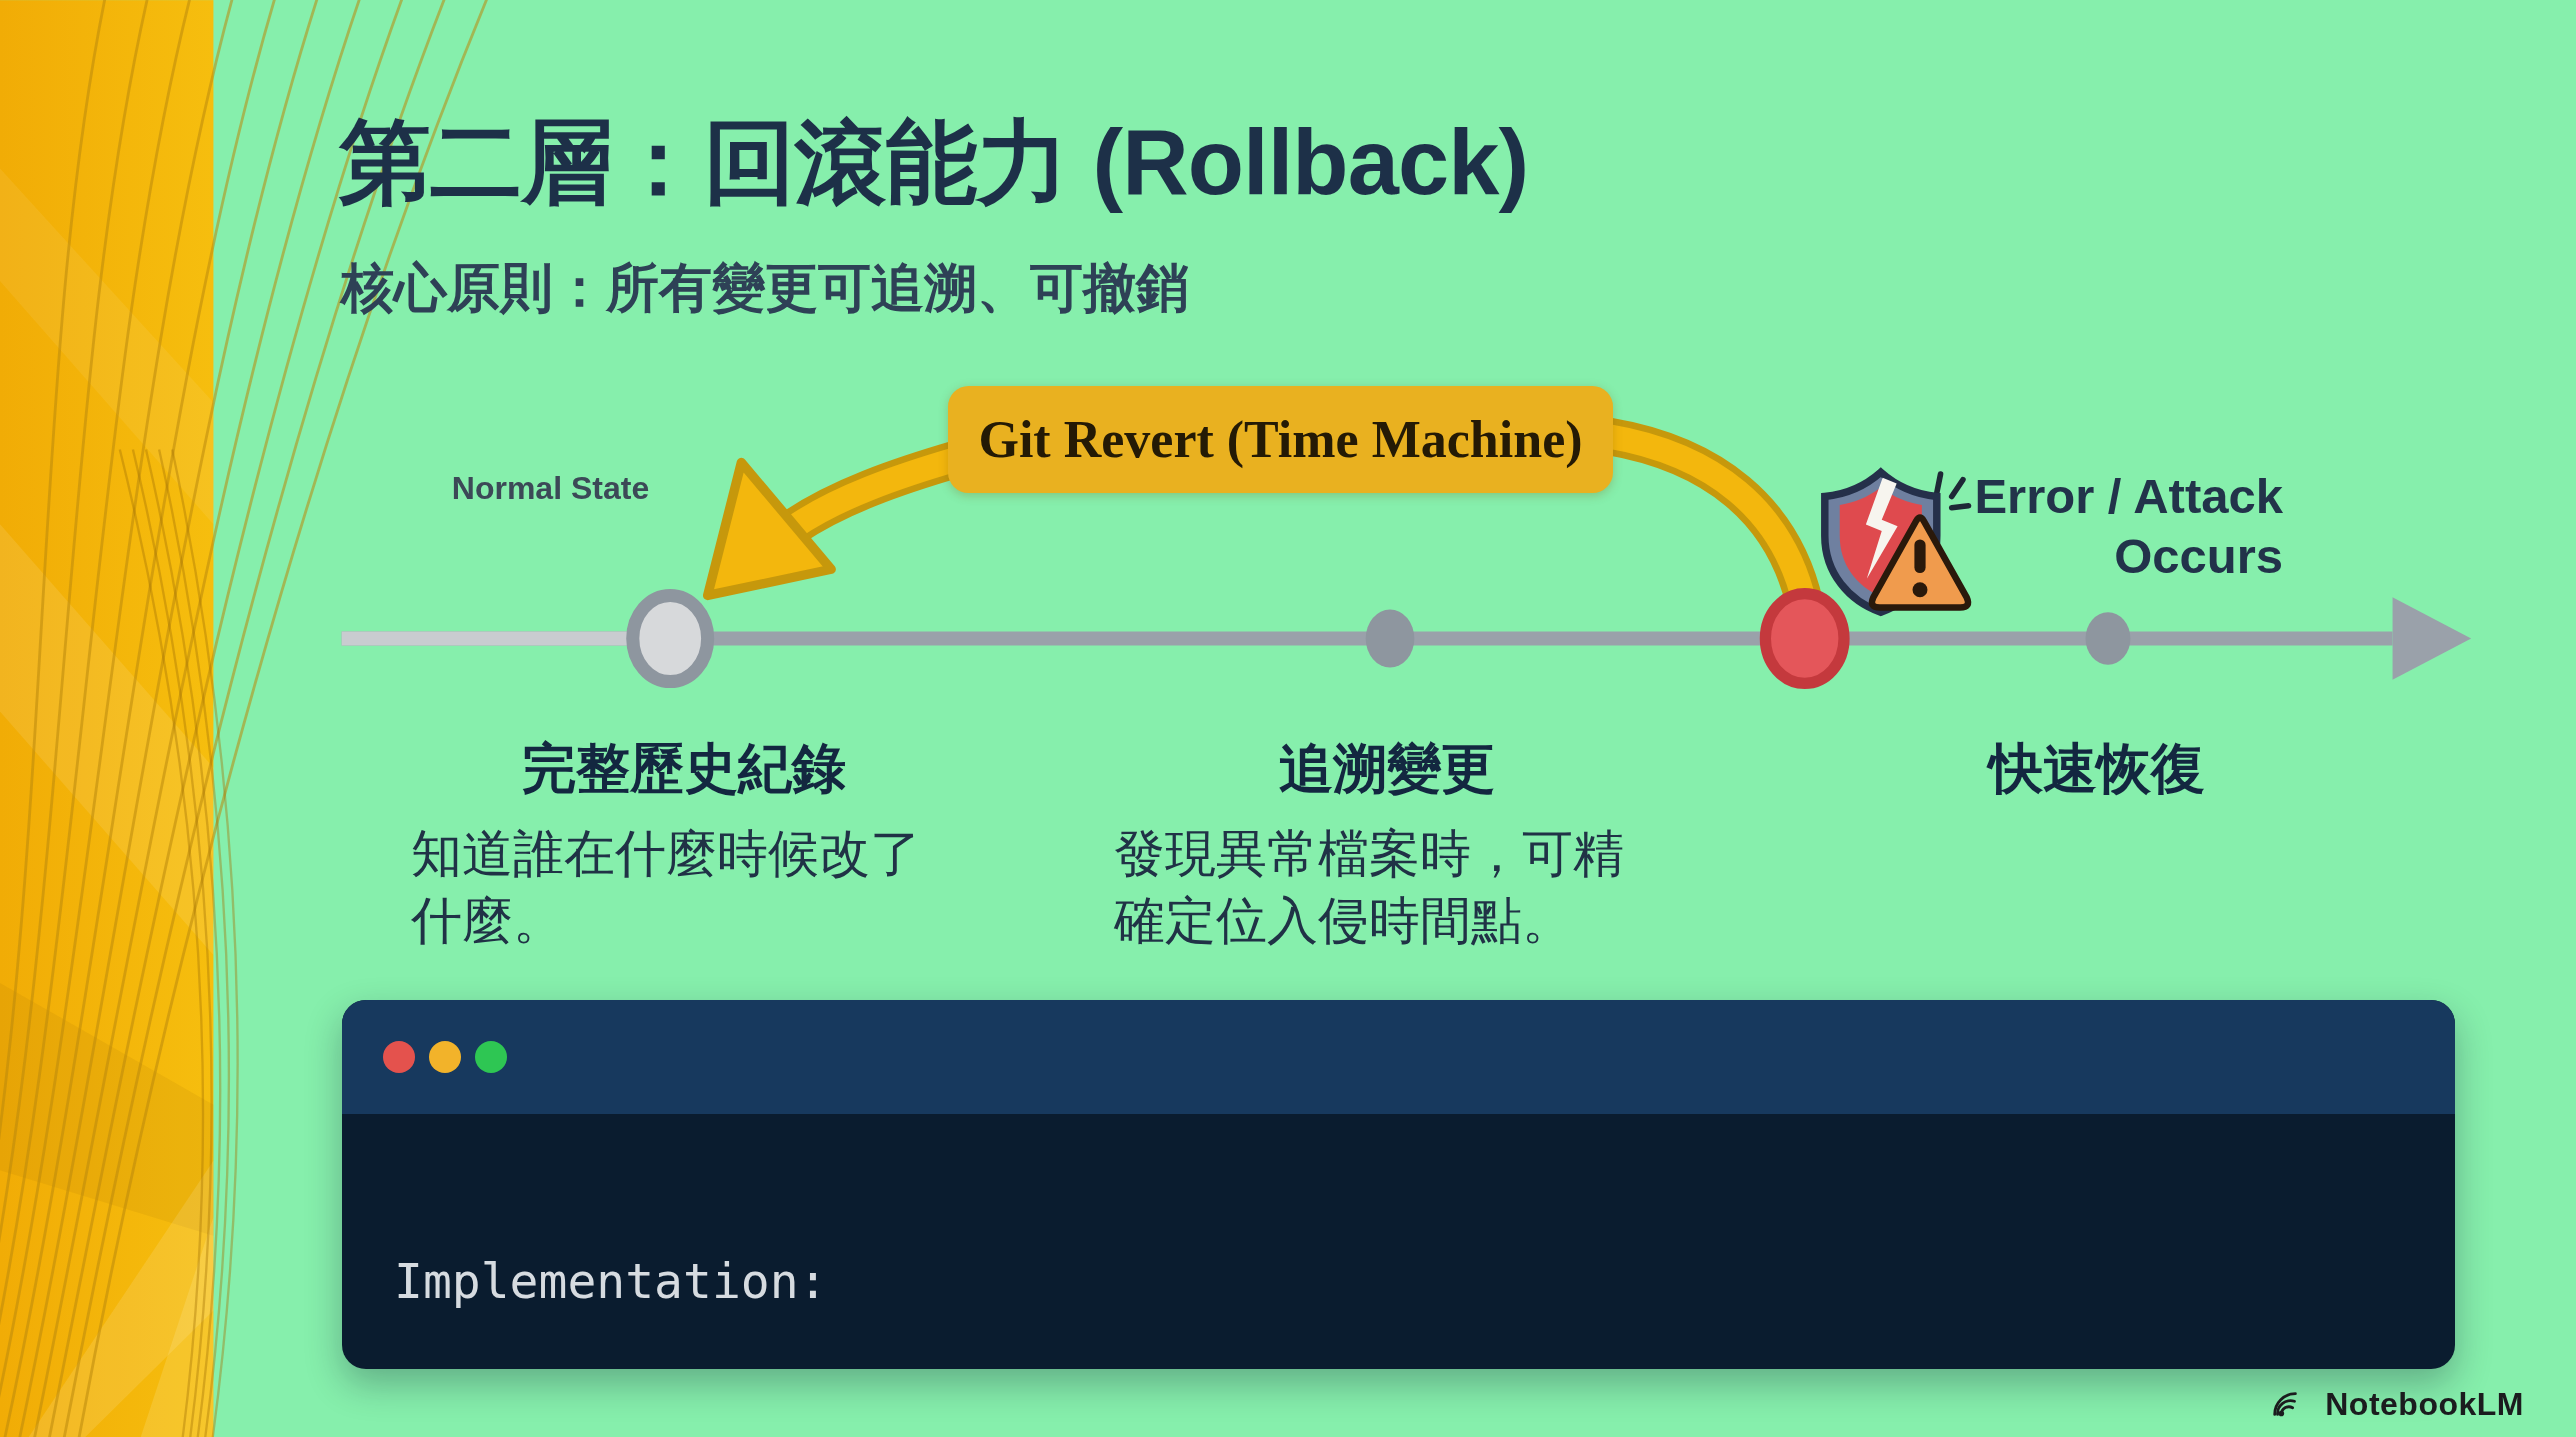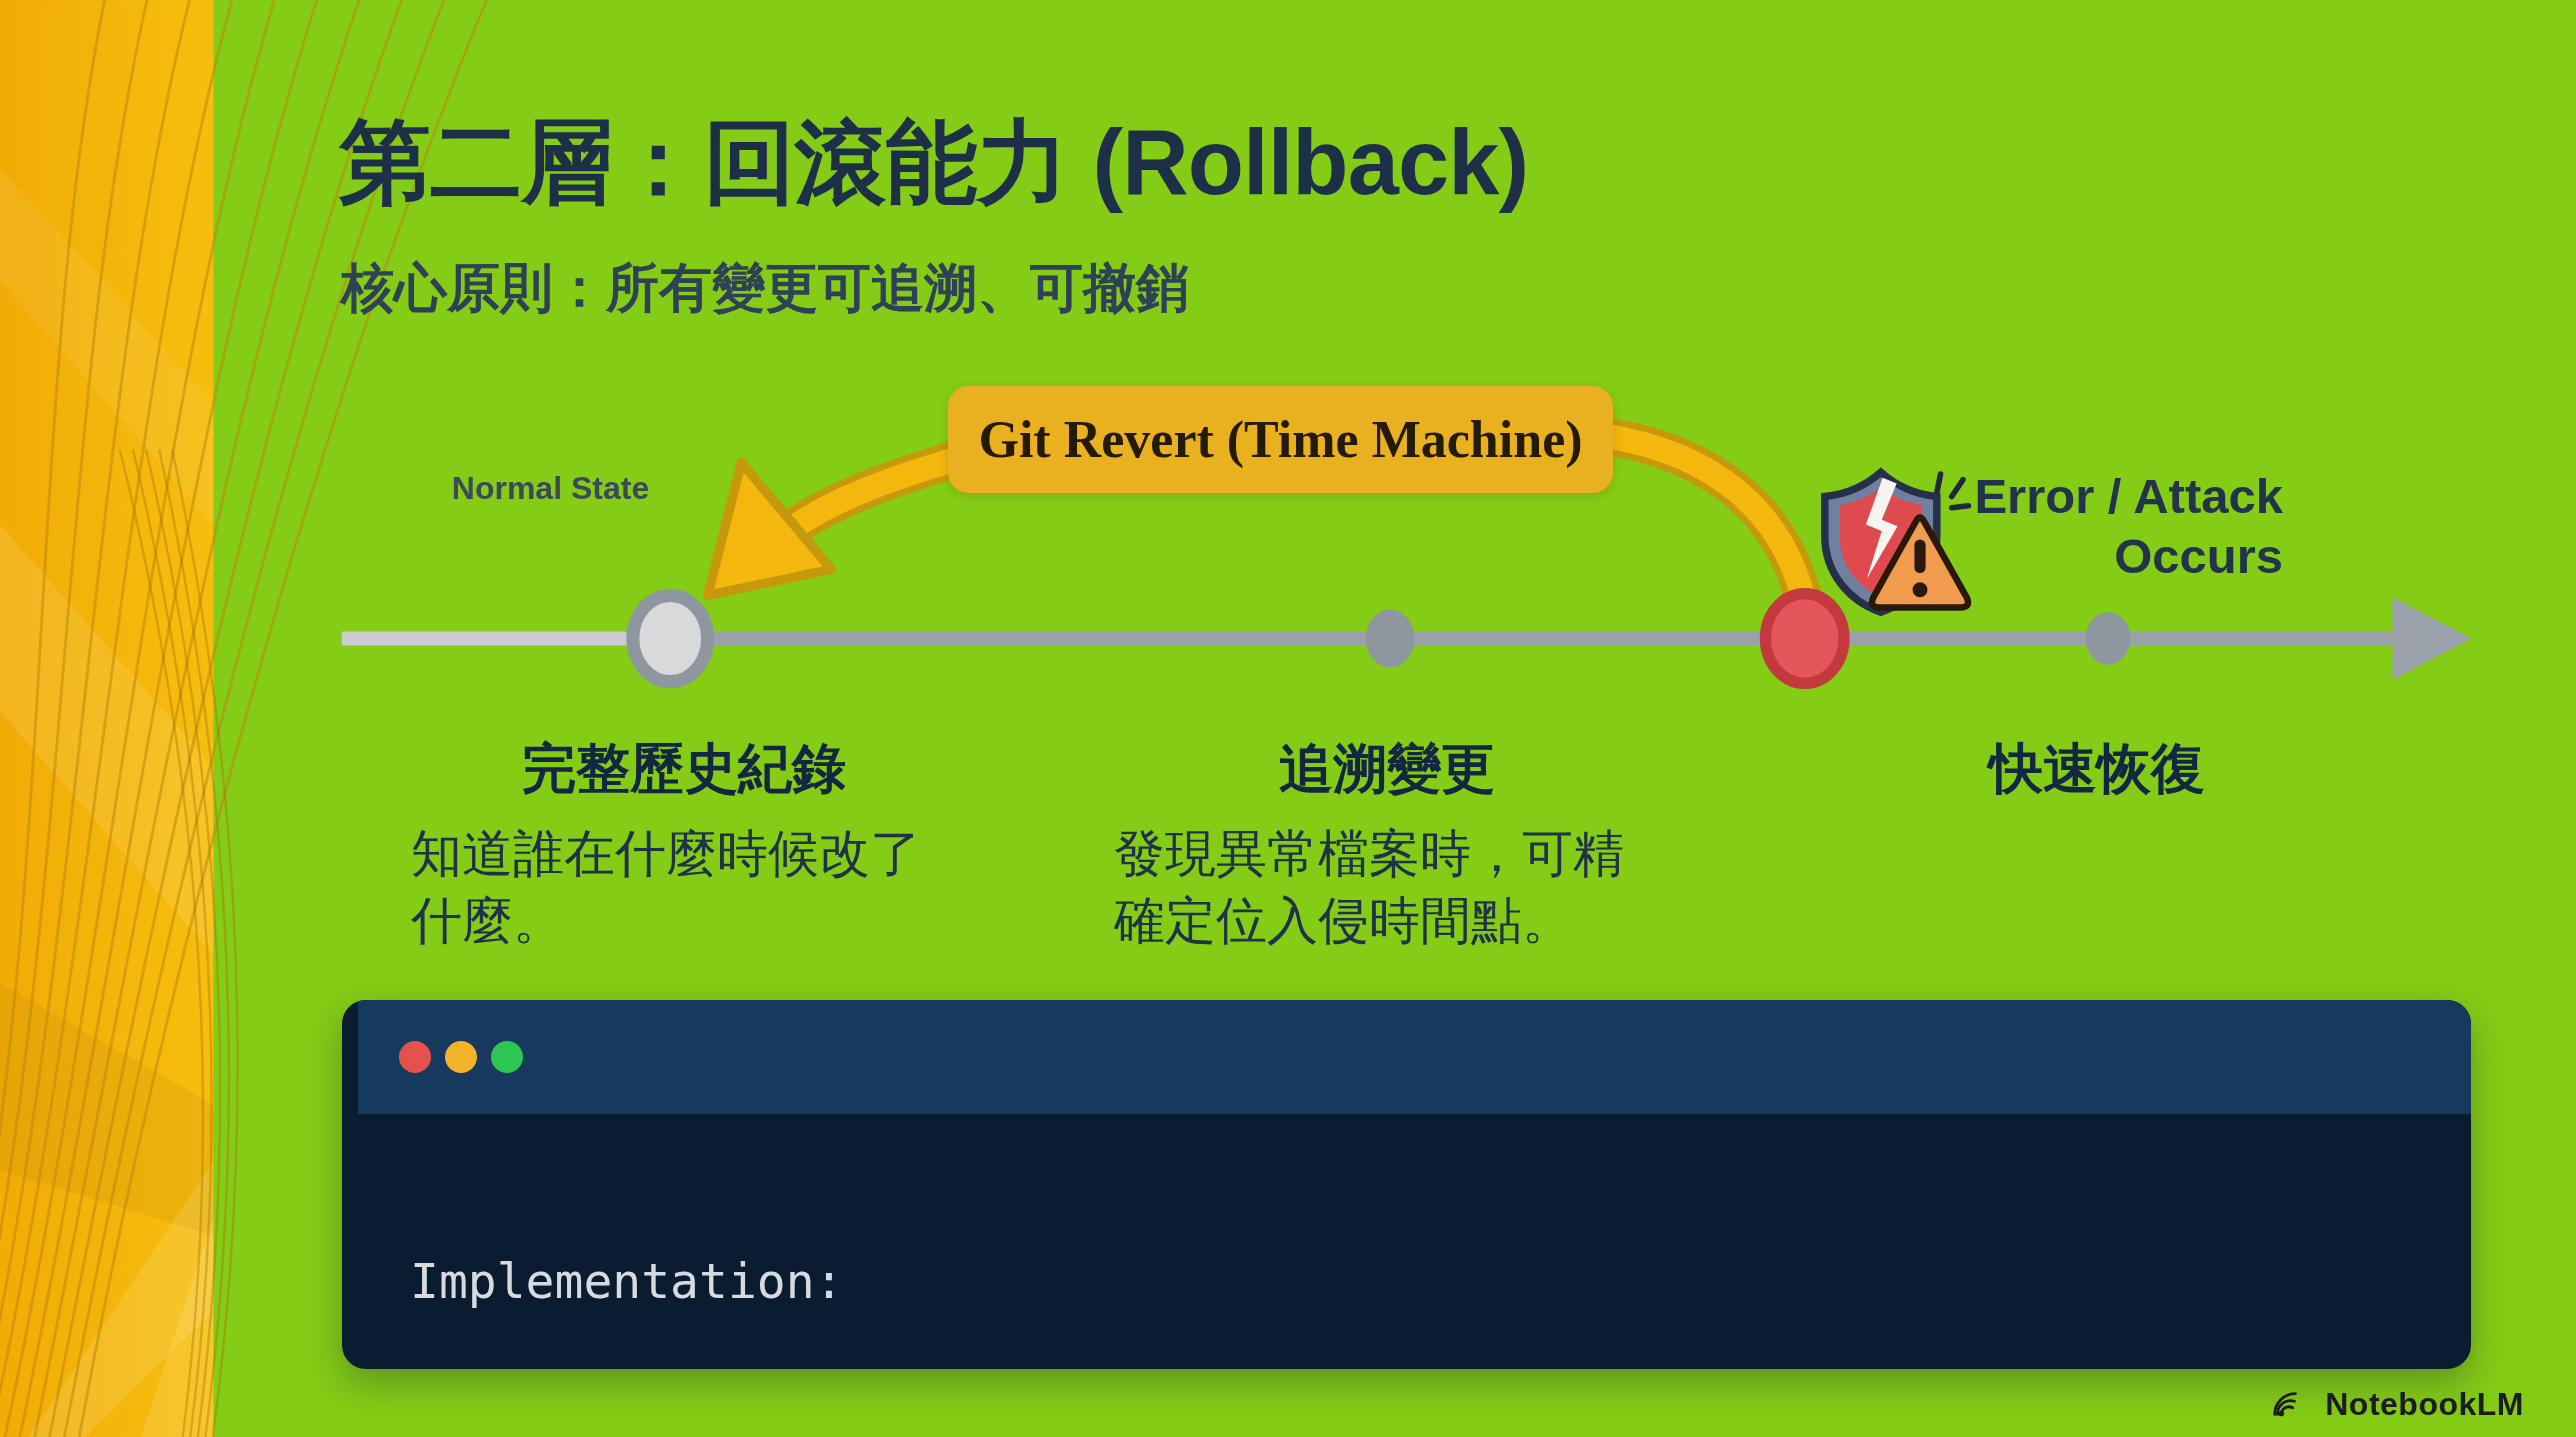--- a/index.html
+++ b/index.html
@@ -1,19 +1,19 @@
 <!DOCTYPE html>
 <html style="font-size:15px"><head>
 <meta charset="utf-8">
 <style>
   html,body{margin:0;padding:0;background:#e9e9e7;}
   .slide{
     position:relative;
     width:2576px;height:1438px;
-    background:#84cc16;
+    background:#86efac;
     overflow:hidden;
     font-family:"Liberation Sans", sans-serif;
   }
   svg{display:block;}
   .layer{position:absolute;left:0;top:0;width:2576px;height:1438px;pointer-events:none;}
 
   
   .title{
     position:absolute;left:339px;top:101px;
     font-size:92px;font-weight:700;color:#1D3048;
@@ -58,21 +58,20 @@
   .col-body{
     font-size:51px;color:#203246;line-height:1.31;margin:8px;
   }
 
   
   .terminal{
     position:absolute;left:342px;top:1000px;width:2113px;height:369px;
     background:#0A1C2F;border-radius:24px;overflow:hidden;
     box-shadow:0 15px 36px rgba(15,25,45,.30);
     z-index:2;
-    padding-left:16px;
   }
   .term-bar{
     height:114px;background:#17395E;
     display:flex;align-items:center;padding-left:41px;gap:14px;
   }
   .dot{width:32px;height:32px;border-radius:50%;}
   .dot.red{background:#E4524D;}
   .dot.yellow{background:#F2B32A;}
   .dot.green{background:#2EC653;}
   .term-body{

